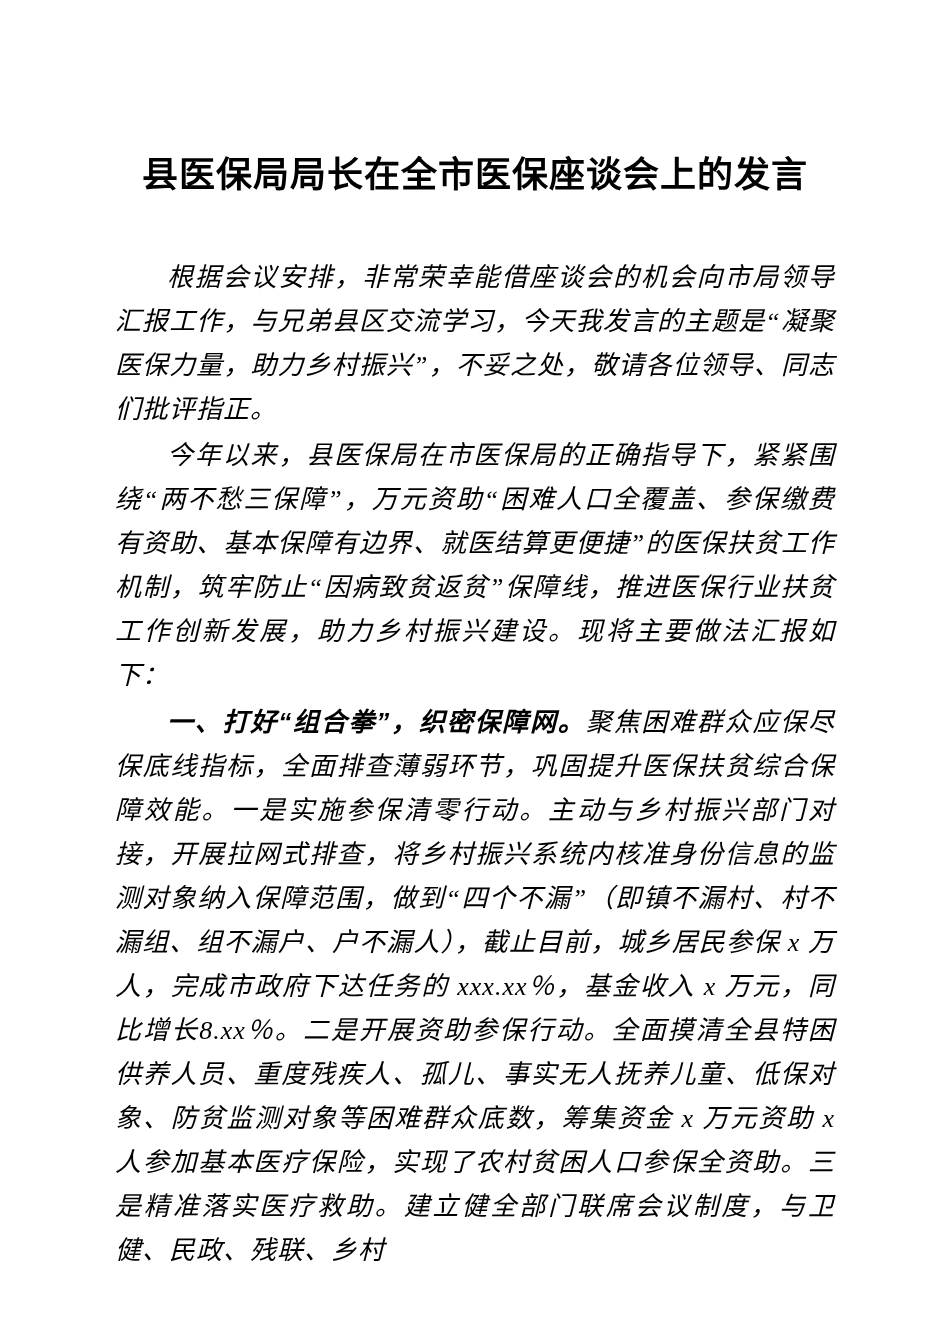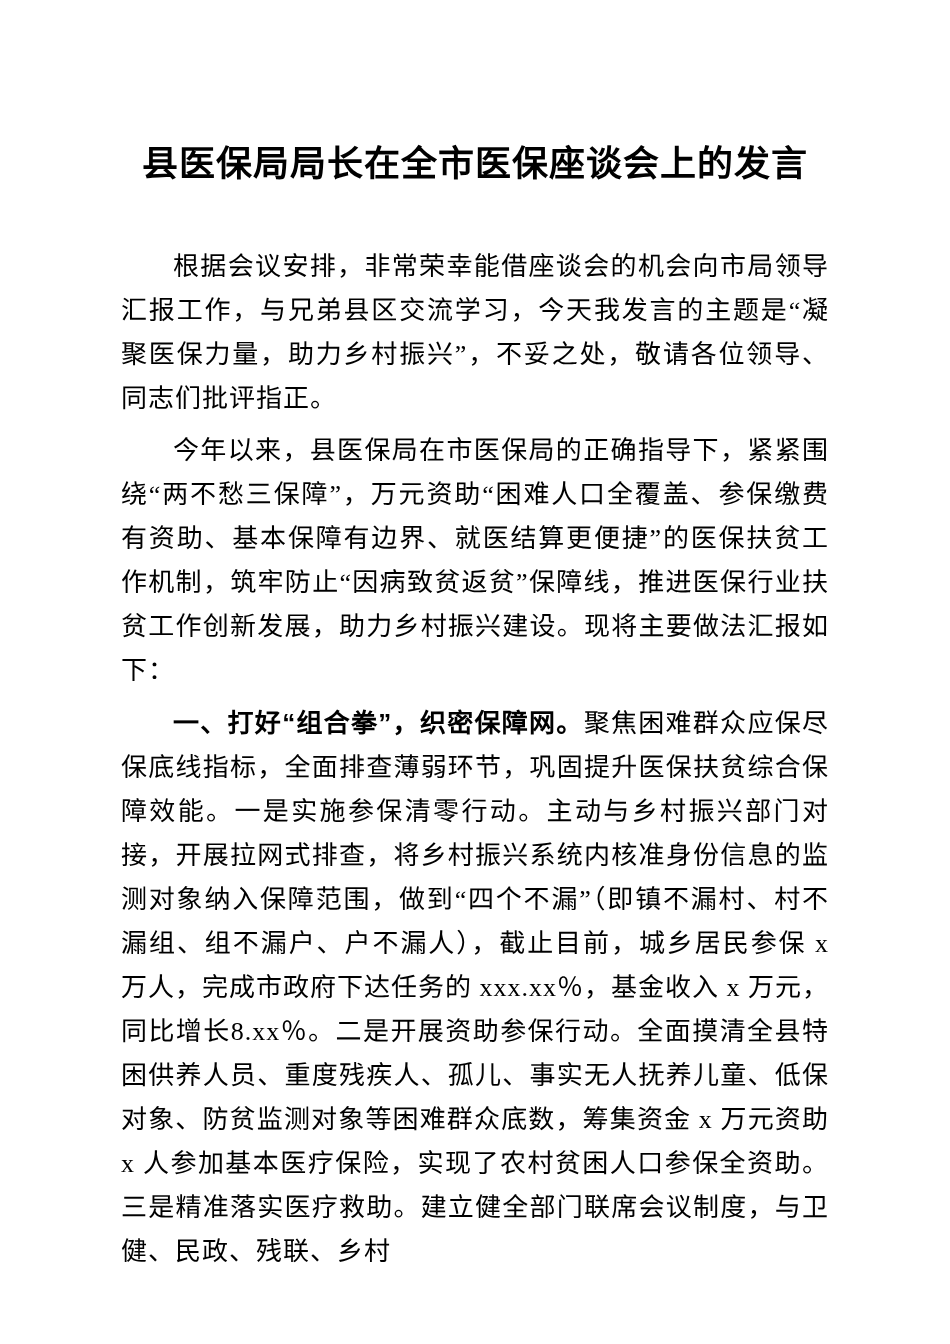--- a/index.html
+++ b/index.html
@@ -12,44 +12,45 @@
     width: 950px;
     height: 1344px;
     margin: 0 auto;
     background: #ffffff;
     color: #000000;
     overflow: hidden;
     box-sizing: border-box;
     padding-top: 136px;
   }
   .doc-title {
-    margin: 5px;
+    margin: 16px;
     text-align: center;
     font-family: "Liberation Serif", "DejaVu Serif", serif;
     font-weight: 700;
     font-size: 36px;
     line-height: 46px;
     color: #000000;
     letter-spacing: 1px;
   }
   .doc-body {
     width: 724px;
     margin: 58px auto 0 auto;
     font-family: "Liberation Serif", "DejaVu Serif", serif;
     font-weight: 400;
     font-size: 26px;
     line-height: 44px;
     color: #000000;
     text-align: justify;
   }
   .para {
-    margin: 8px;
+    margin: 2px;
     padding: 0;
     text-indent: 2em;
     letter-spacing: 1px;
+    font-style: italic;
   }
   .section-lead {
     font-family: "Liberation Sans", "DejaVu Sans", sans-serif;
     font-weight: 700;
   }
 </style>
 </head>
 <body>
 
 <div class="page">

